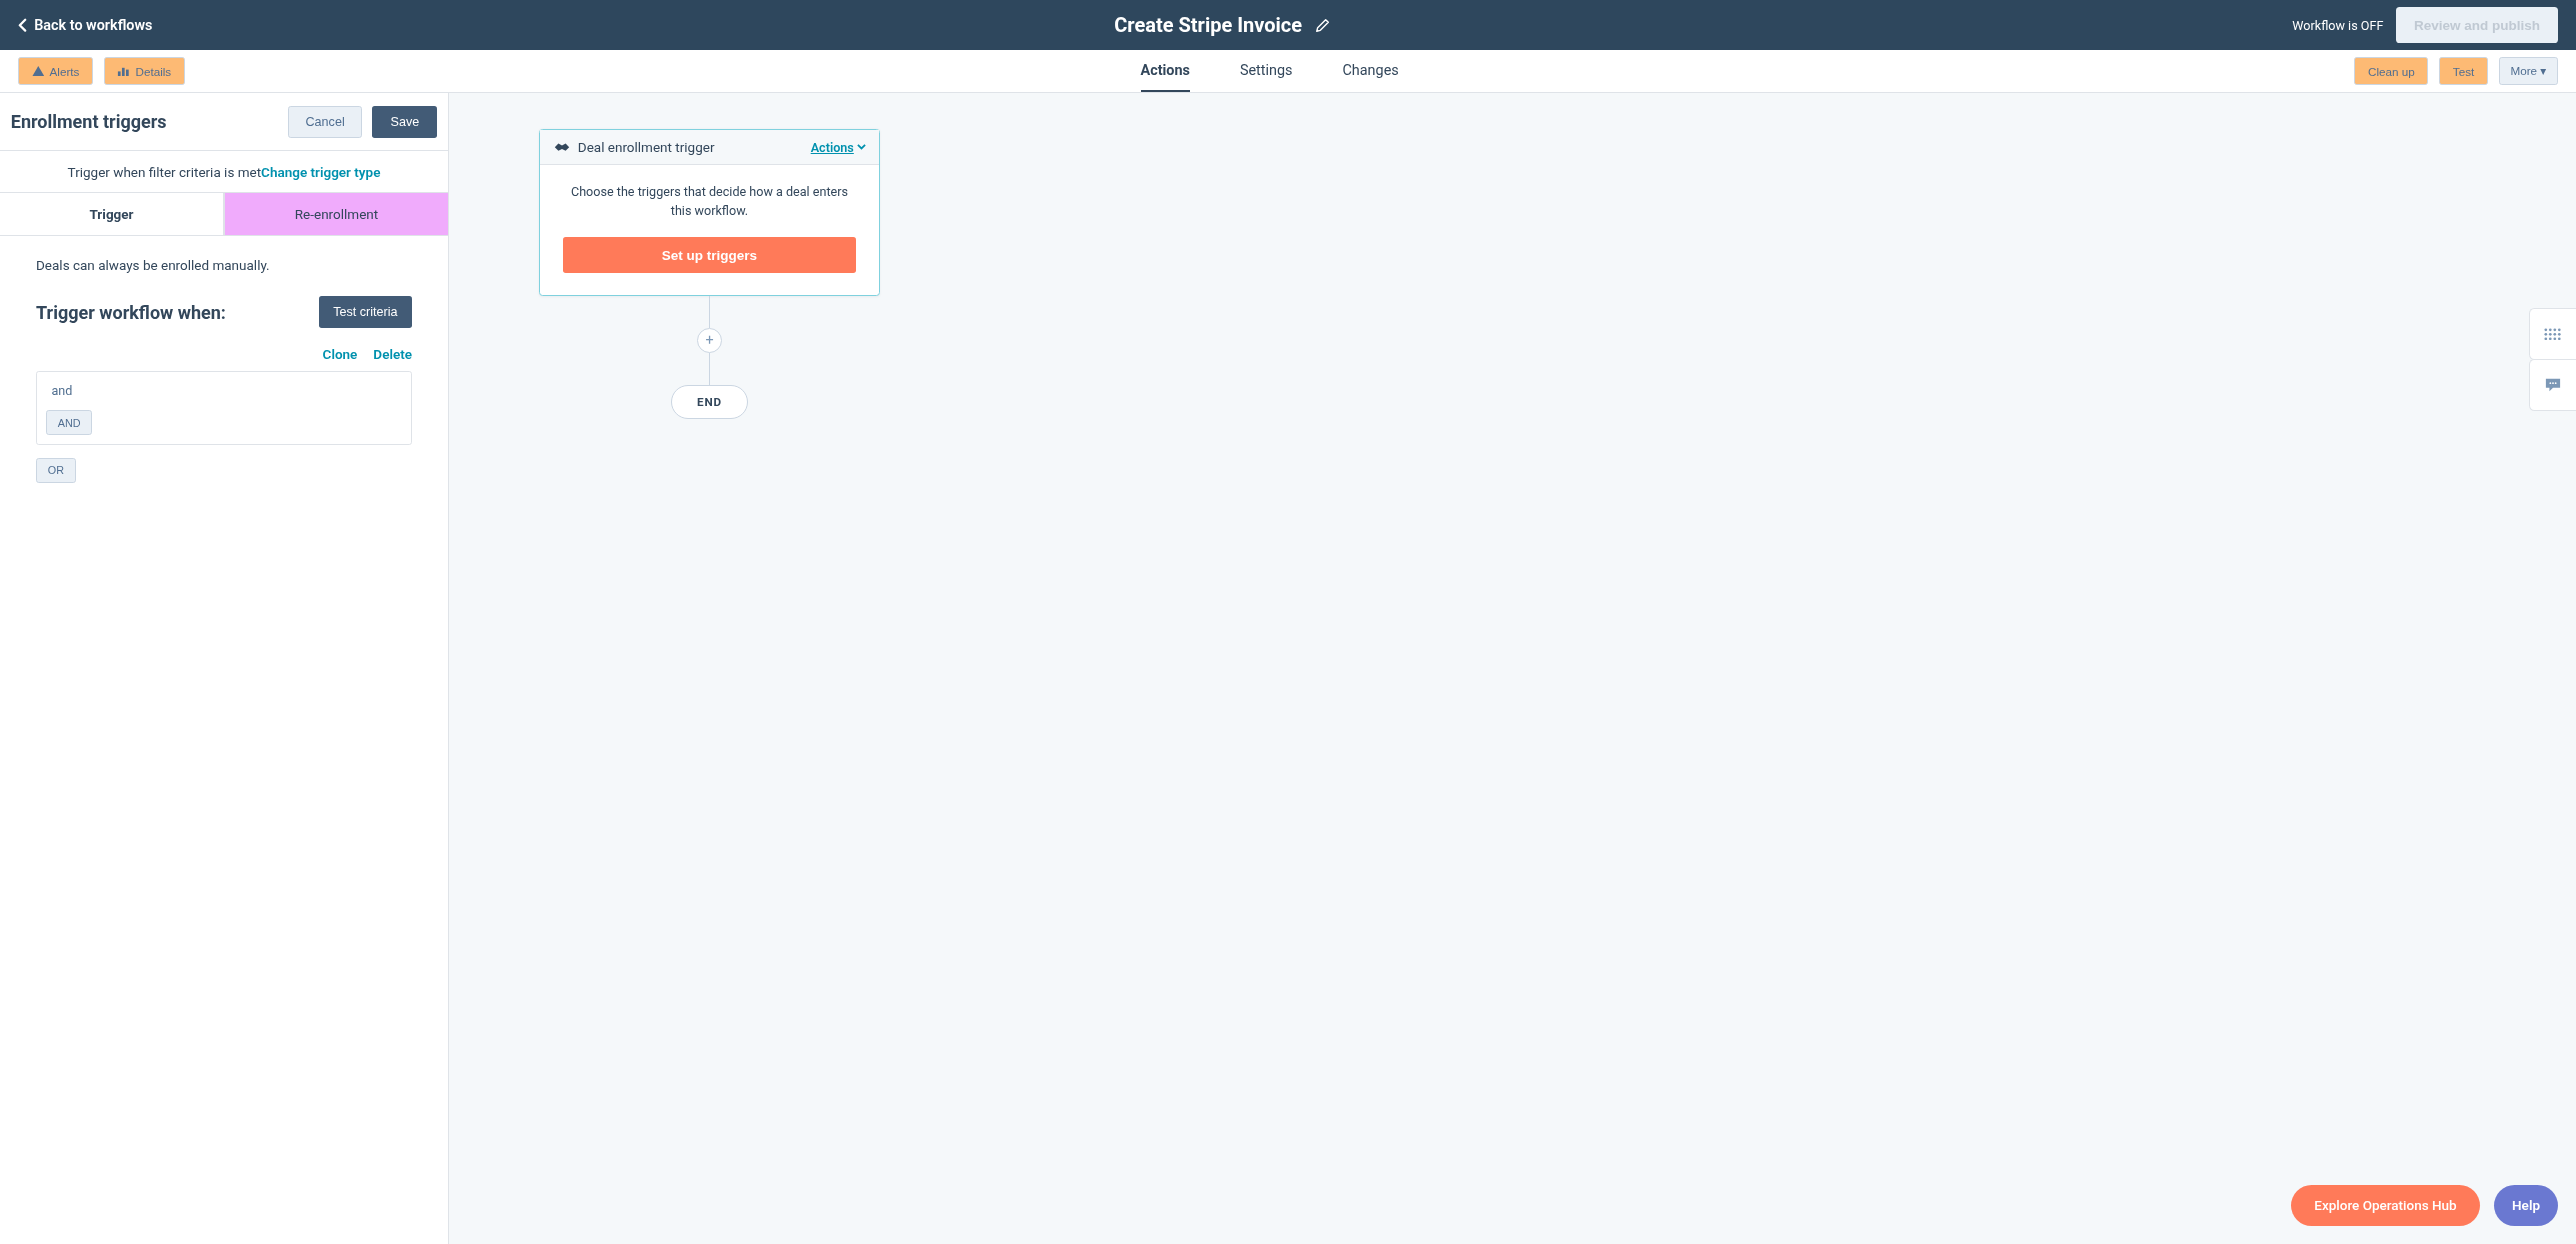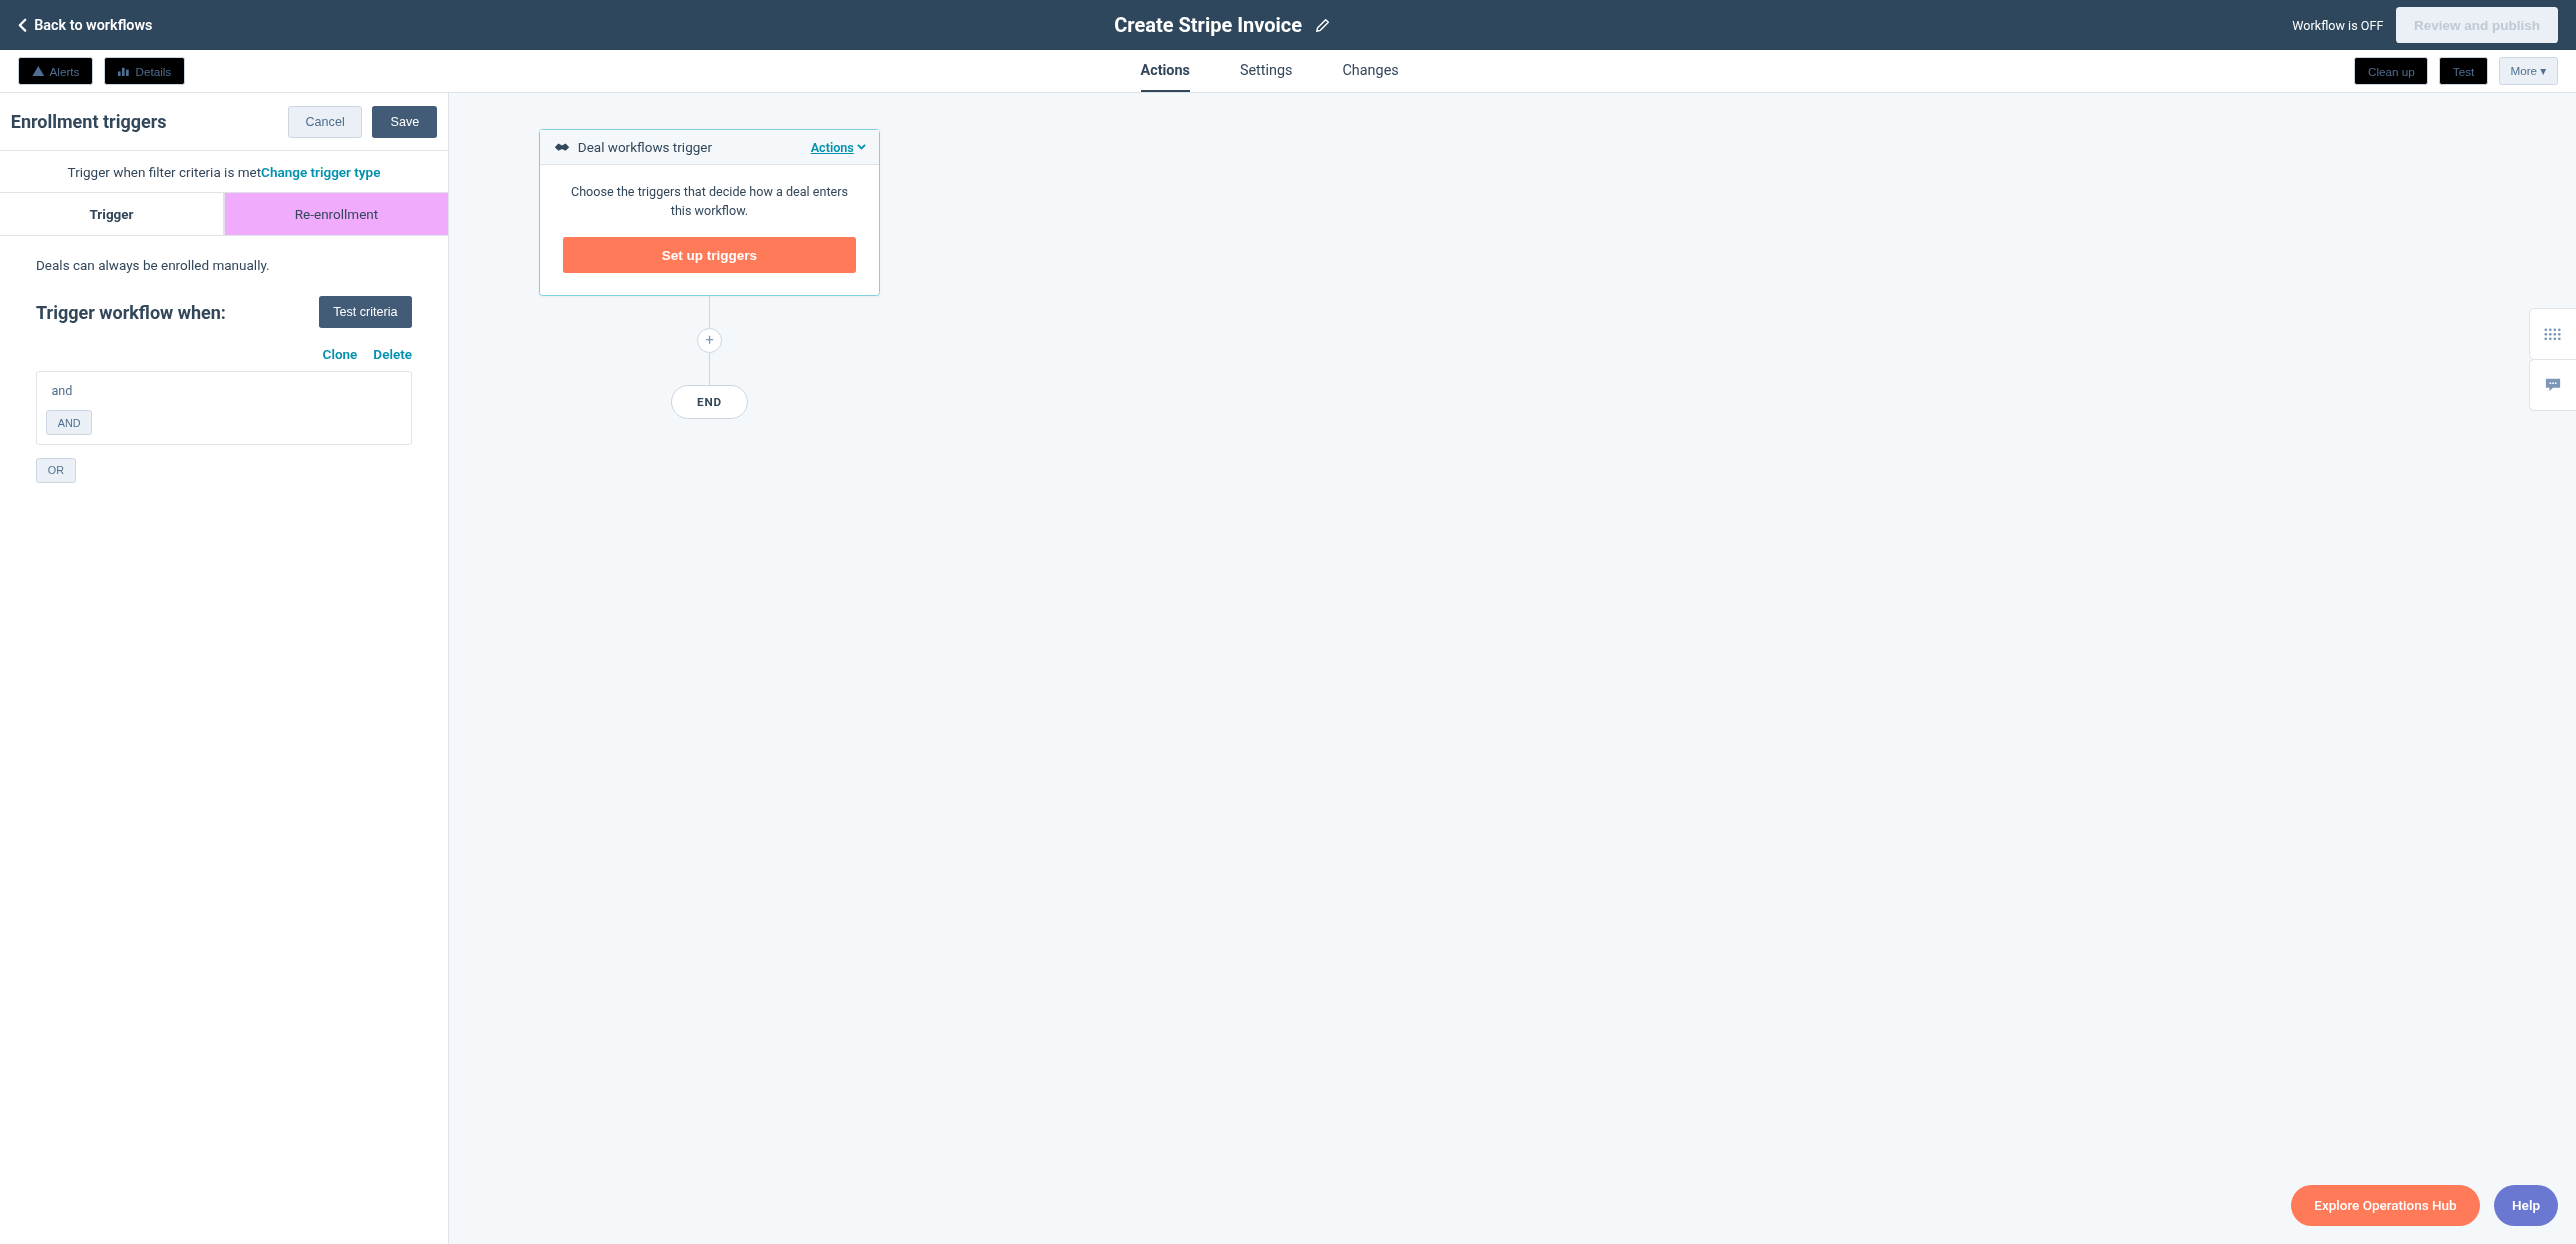--- a/index.html
+++ b/index.html
@@ -9,21 +9,21 @@
 .back-link { display: flex; align-items: center; gap: 7.2px; font-weight: 600; font-size: 14.4px; cursor: pointer; }
 .title-area { flex: 1; display: flex; justify-content: center; align-items: center; gap: 12.6px; }
 .workflow-title { font-size: 20px; font-weight: 700; }
 .edit-icon { cursor: pointer; }
 .right-area { display: flex; align-items: center; gap: 12.6px; }
 .workflow-status { font-size: 12.6px; }
 .btn-review { background: #eaf0f6; color: #c0c9d3; padding: 10.8px 18px; border-radius: 3.6px; font-weight: 600; font-size: 13.5px; border: none; cursor: not-allowed; }
 
 .subbar { display: flex; align-items: center; border-bottom: 0.9px solid #dfe3e8; height: 43px; padding: 0 18px; background: #fff; }
 .left-btns { display: flex; gap: 10.8px; }
-.btn-secondary { background: #000000; border: 0.9px solid #cbd6e2; color: #506e91; padding: 6.3px 12.6px; border-radius: 2.7px; font-size: 11.7px; cursor: pointer; display: flex; align-items: center; gap: 5.4px; }
+.btn-secondary { background: #fdba74; border: 0.9px solid #cbd6e2; color: #506e91; padding: 6.3px 12.6px; border-radius: 2.7px; font-size: 11.7px; cursor: pointer; display: flex; align-items: center; gap: 5.4px; }
 .tabs { flex: 1; display: flex; justify-content: center; gap: 50px; height: 100%; align-items: center; }
 .tab { font-size: 14.4px; color: #33475b; cursor: pointer; height: 100%; display: flex; align-items: center; border-bottom: 2.7px solid transparent; }
 .tab.active { font-weight: 700; border-bottom-color: #33475b; }
 .right-btns { display: flex; gap: 10.8px; }
 .btn-more { background: #eaf0f6; border: 0.9px solid #cbd6e2; color: #506e91; padding: 6.3px 10.8px; border-radius: 2.7px; font-size: 11.7px; cursor: pointer; }
 
 .main { display: flex; height: calc(100vh - 93px); }
 .sidebar { width: 449px; border-right: 0.9px solid #dfe3e8; background: #fff; overflow-y: auto; display: flex; flex-direction: column; }
 .sidebar-header { display: flex; align-items: center; justify-content: space-between; padding: 12.6px 10.8px 12.6px 10.8px; }
 .sidebar-title { font-size: 18px; font-weight: 700; color: #33475b; }
@@ -172,21 +172,21 @@
     </div>
   </div>
 
   <div class="canvas">
     <div class="trigger-card">
       <div class="trigger-card-header">
         <div class="card-header-left">
           <svg width="18" height="14.4" viewBox="0 0 20 16">
               <path d="M2 8l4-4 4 2 4-2 4 4-4 4-4-2-4 2-4-4z" fill="#33475b"></path>
             </svg>
-          <span>Deal workflows trigger</span>
+          <span>Deal enrollment trigger</span>
         </div>
         <div class="card-actions">
           <span>Actions</span>
           <svg width="9" height="5.4" viewBox="0 0 10 6">
               <path d="M1 1l4 4 4-4" stroke="#0091ae" stroke-width="2" fill="none"></path>
             </svg>
         </div>
       </div>
       <div class="trigger-card-body">
         <p>Choose the triggers that decide how a deal enters this workflow.</p>

